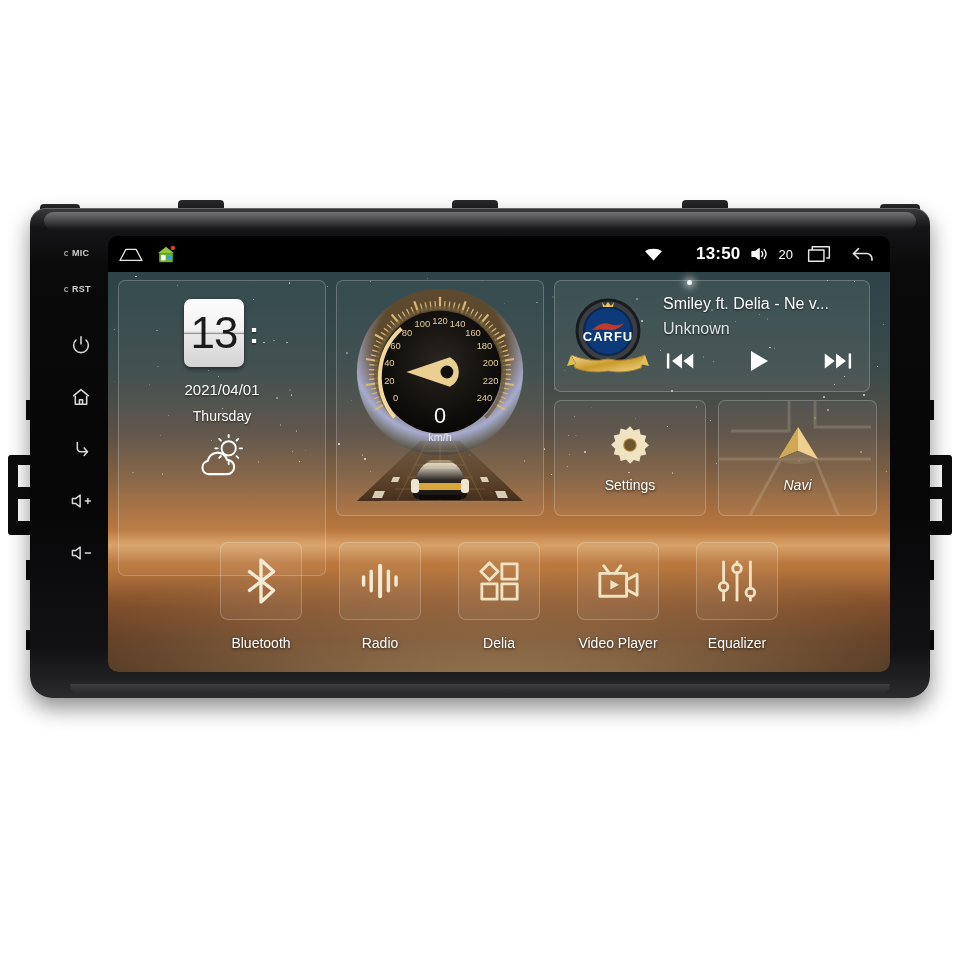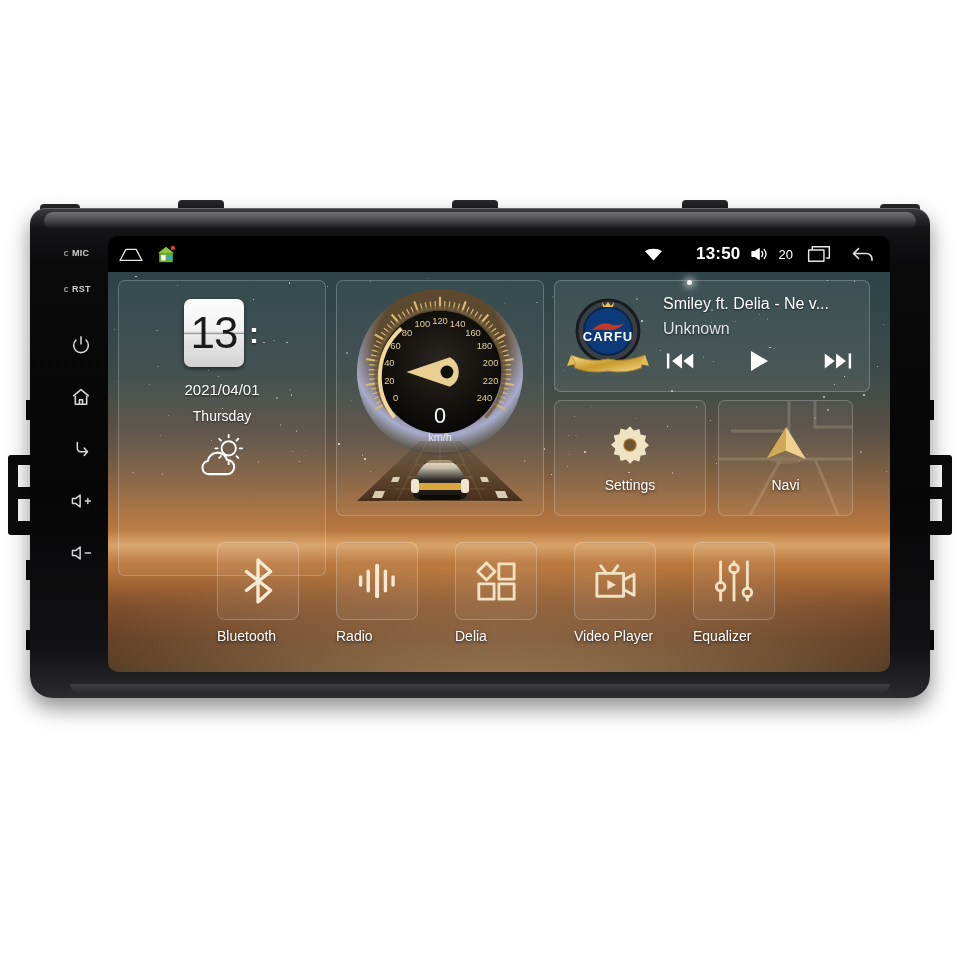--- a/index.html
+++ b/index.html
@@ -143,28 +143,28 @@
                 background: rgba(255,255,255,.07); }
   #albumart { flex:0 0 auto; width:86px; height:86px; position:relative; }
   .mus-right { flex:1 1 auto; min-width:0; display:flex; flex-direction:column; justify-content:center; }
   #track-title { color:#fff; font-size:16px; white-space:nowrap; overflow:hidden; text-overflow:ellipsis;
                  text-shadow:0 1px 2px rgba(0,0,0,.7); }
   #track-artist{ color:#dfe3e6; font-size:16px; margin-top:7px; text-shadow:0 1px 2px rgba(0,0,0,.7); }
   .mus-ctrls { display:flex; align-items:center; justify-content:space-between; margin-top:11px; padding:0 6px 0 2px; }
 
   
   #settings-card { left:446px; top:128px; width:152px; height:116px; }
-  #navi-card     { left:610px; top:128px; width:135px; height:116px; overflow:hidden; }
+  #navi-card     { left:610px; top:128px; width:159px; height:116px; overflow:hidden;font-style:italic; }
   .sq-tile { display:flex; flex-direction:column; align-items:center; justify-content:center; height:100%; gap:6px; position:relative; }
   .sq-tile .lbl { color:#fff; font-size:14px; text-shadow:0 1px 3px rgba(0,0,0,.75); }
 
   
   #dock { position:absolute; left:0; right:0; bottom:6px; height:128px;
           display:flex; align-items:flex-start; justify-content:center; gap:31px; padding-top:4px; }
-  .dock-item { width:88px; display:flex; flex-direction:column; gap:8px; }
+  .dock-item { width:88px; display:flex; flex-direction:column; align-items:center; gap:15px; }
   .dock-box {
     width:82px; height:78px; border-radius:8px;
     border:1px solid rgba(255,255,255,.22);
     background: rgba(255,255,255,.05);
     display:flex; align-items:center; justify-content:center;
   }
   .dock-lbl { color:#fff; font-size:14px; text-shadow:0 1px 3px rgba(0,0,0,.8); white-space:nowrap; }
 </style>
 </head>
 <body>

